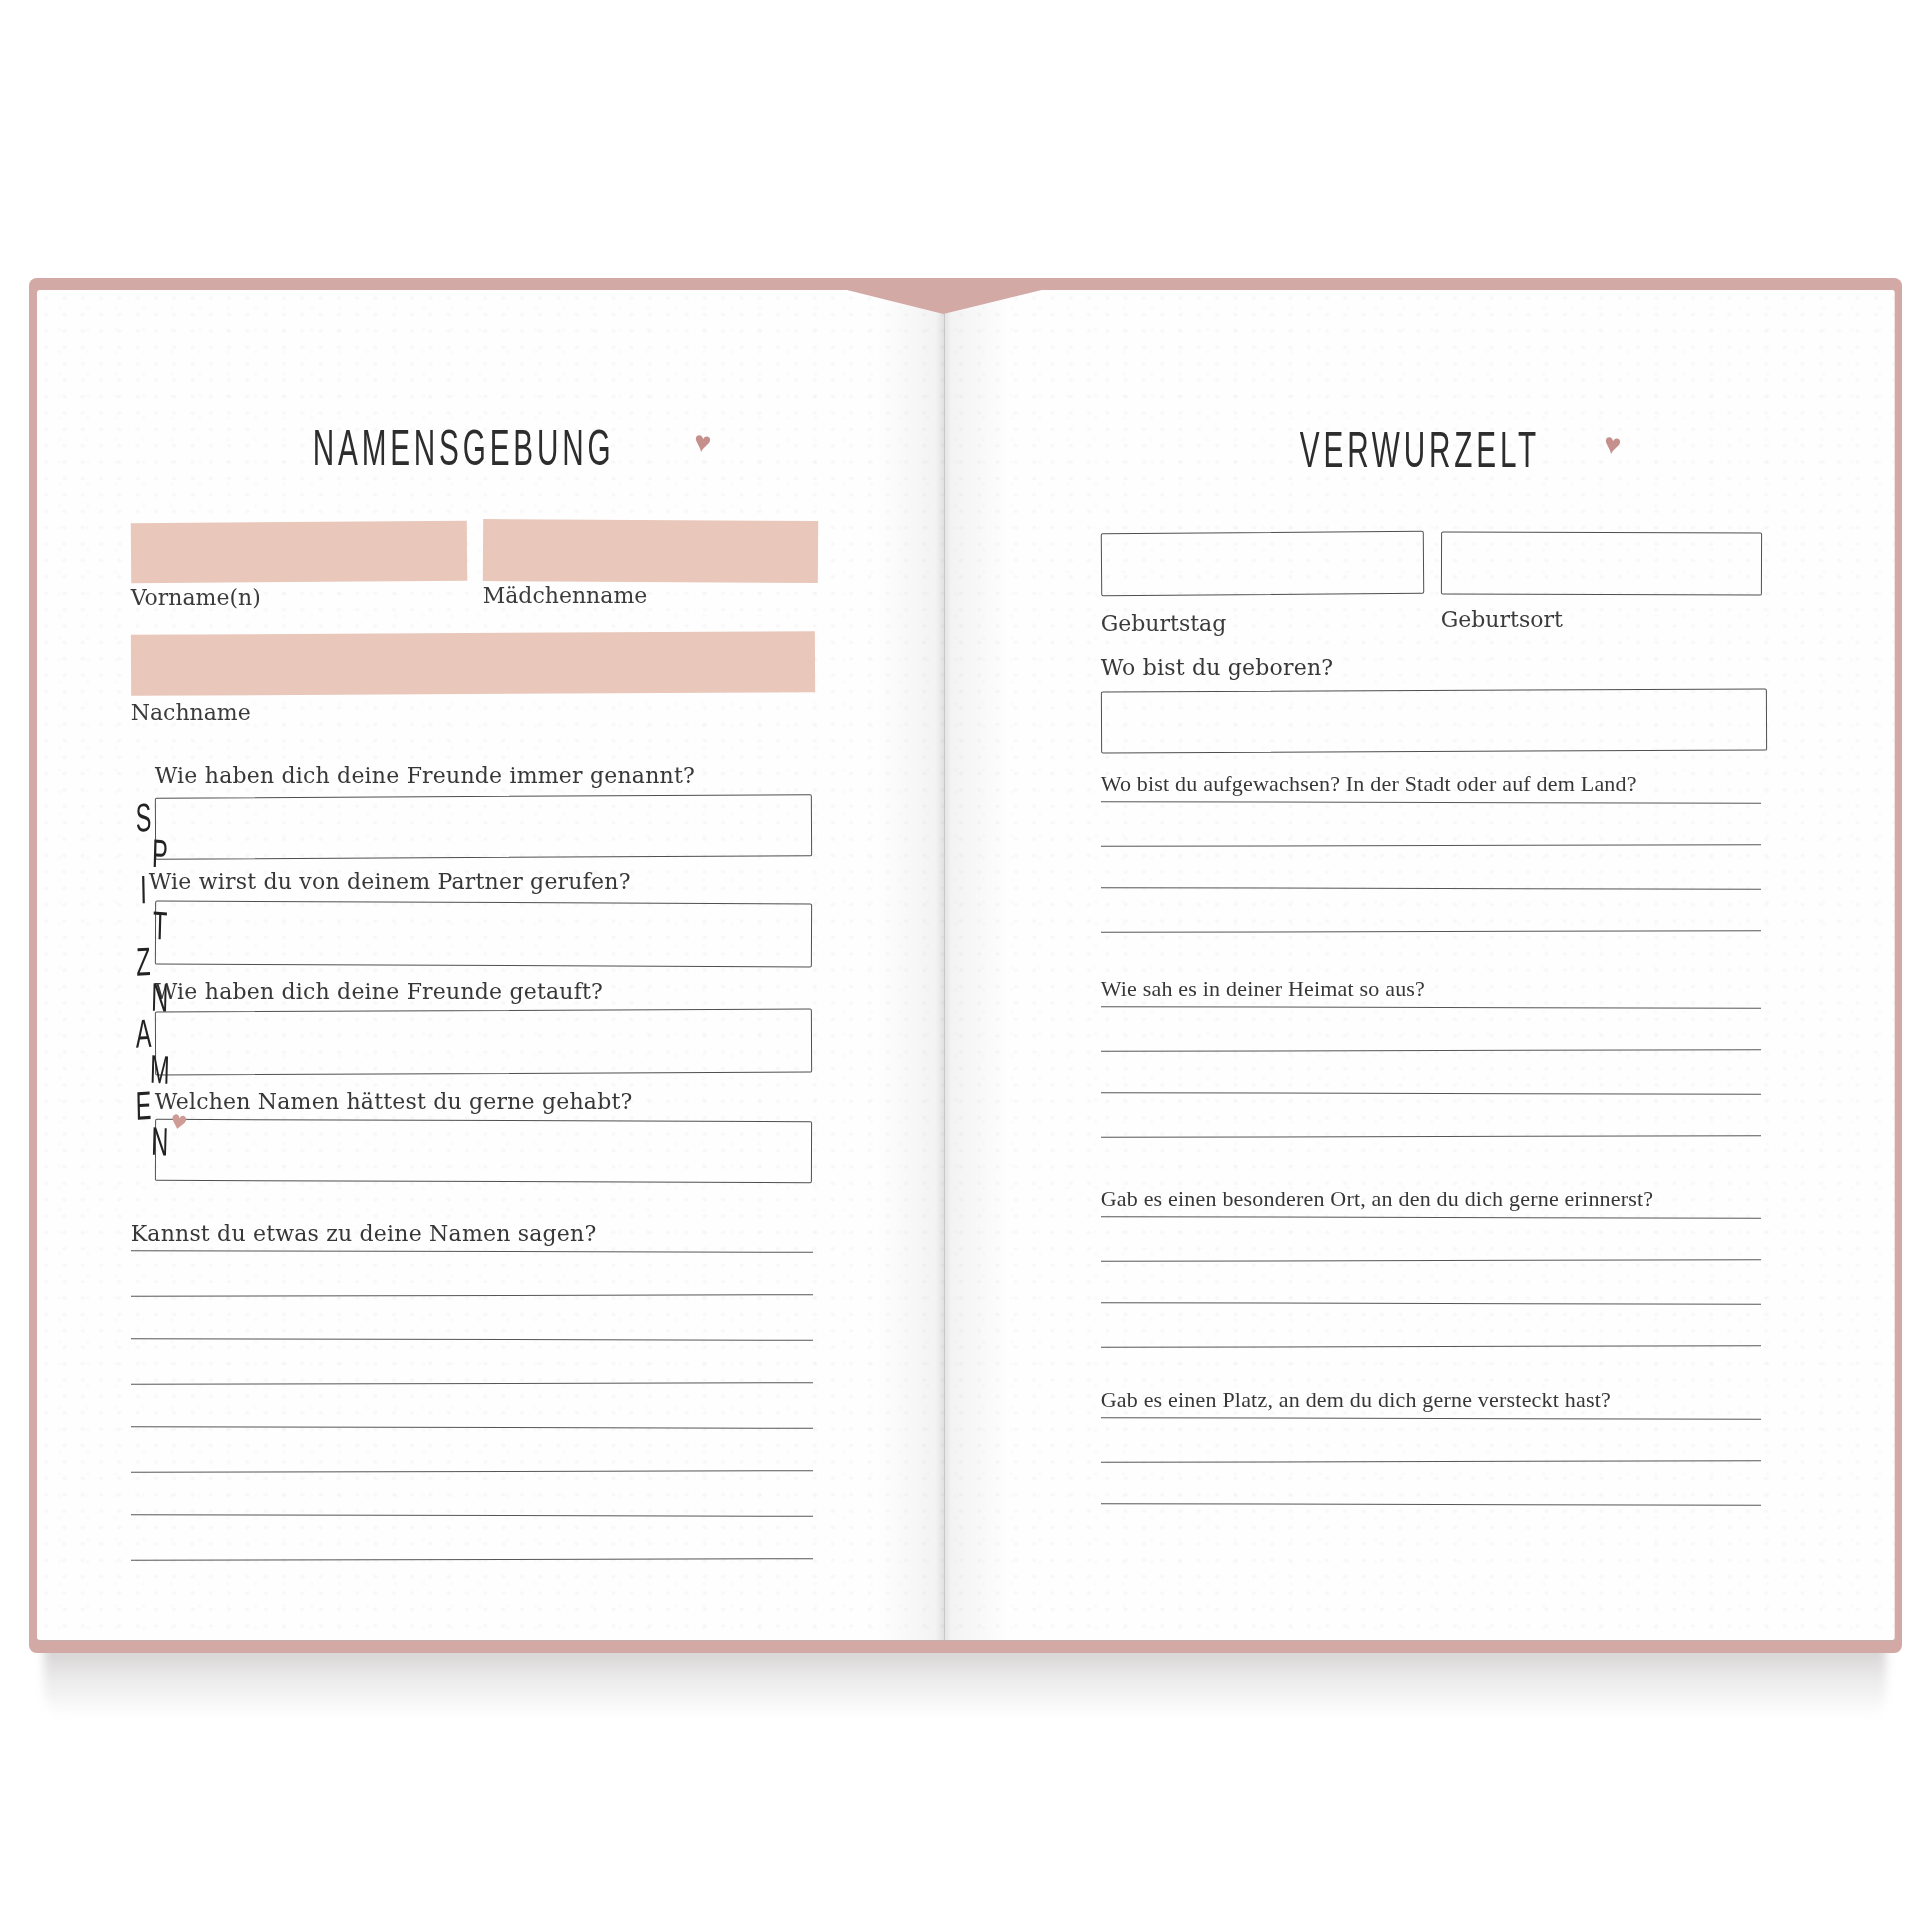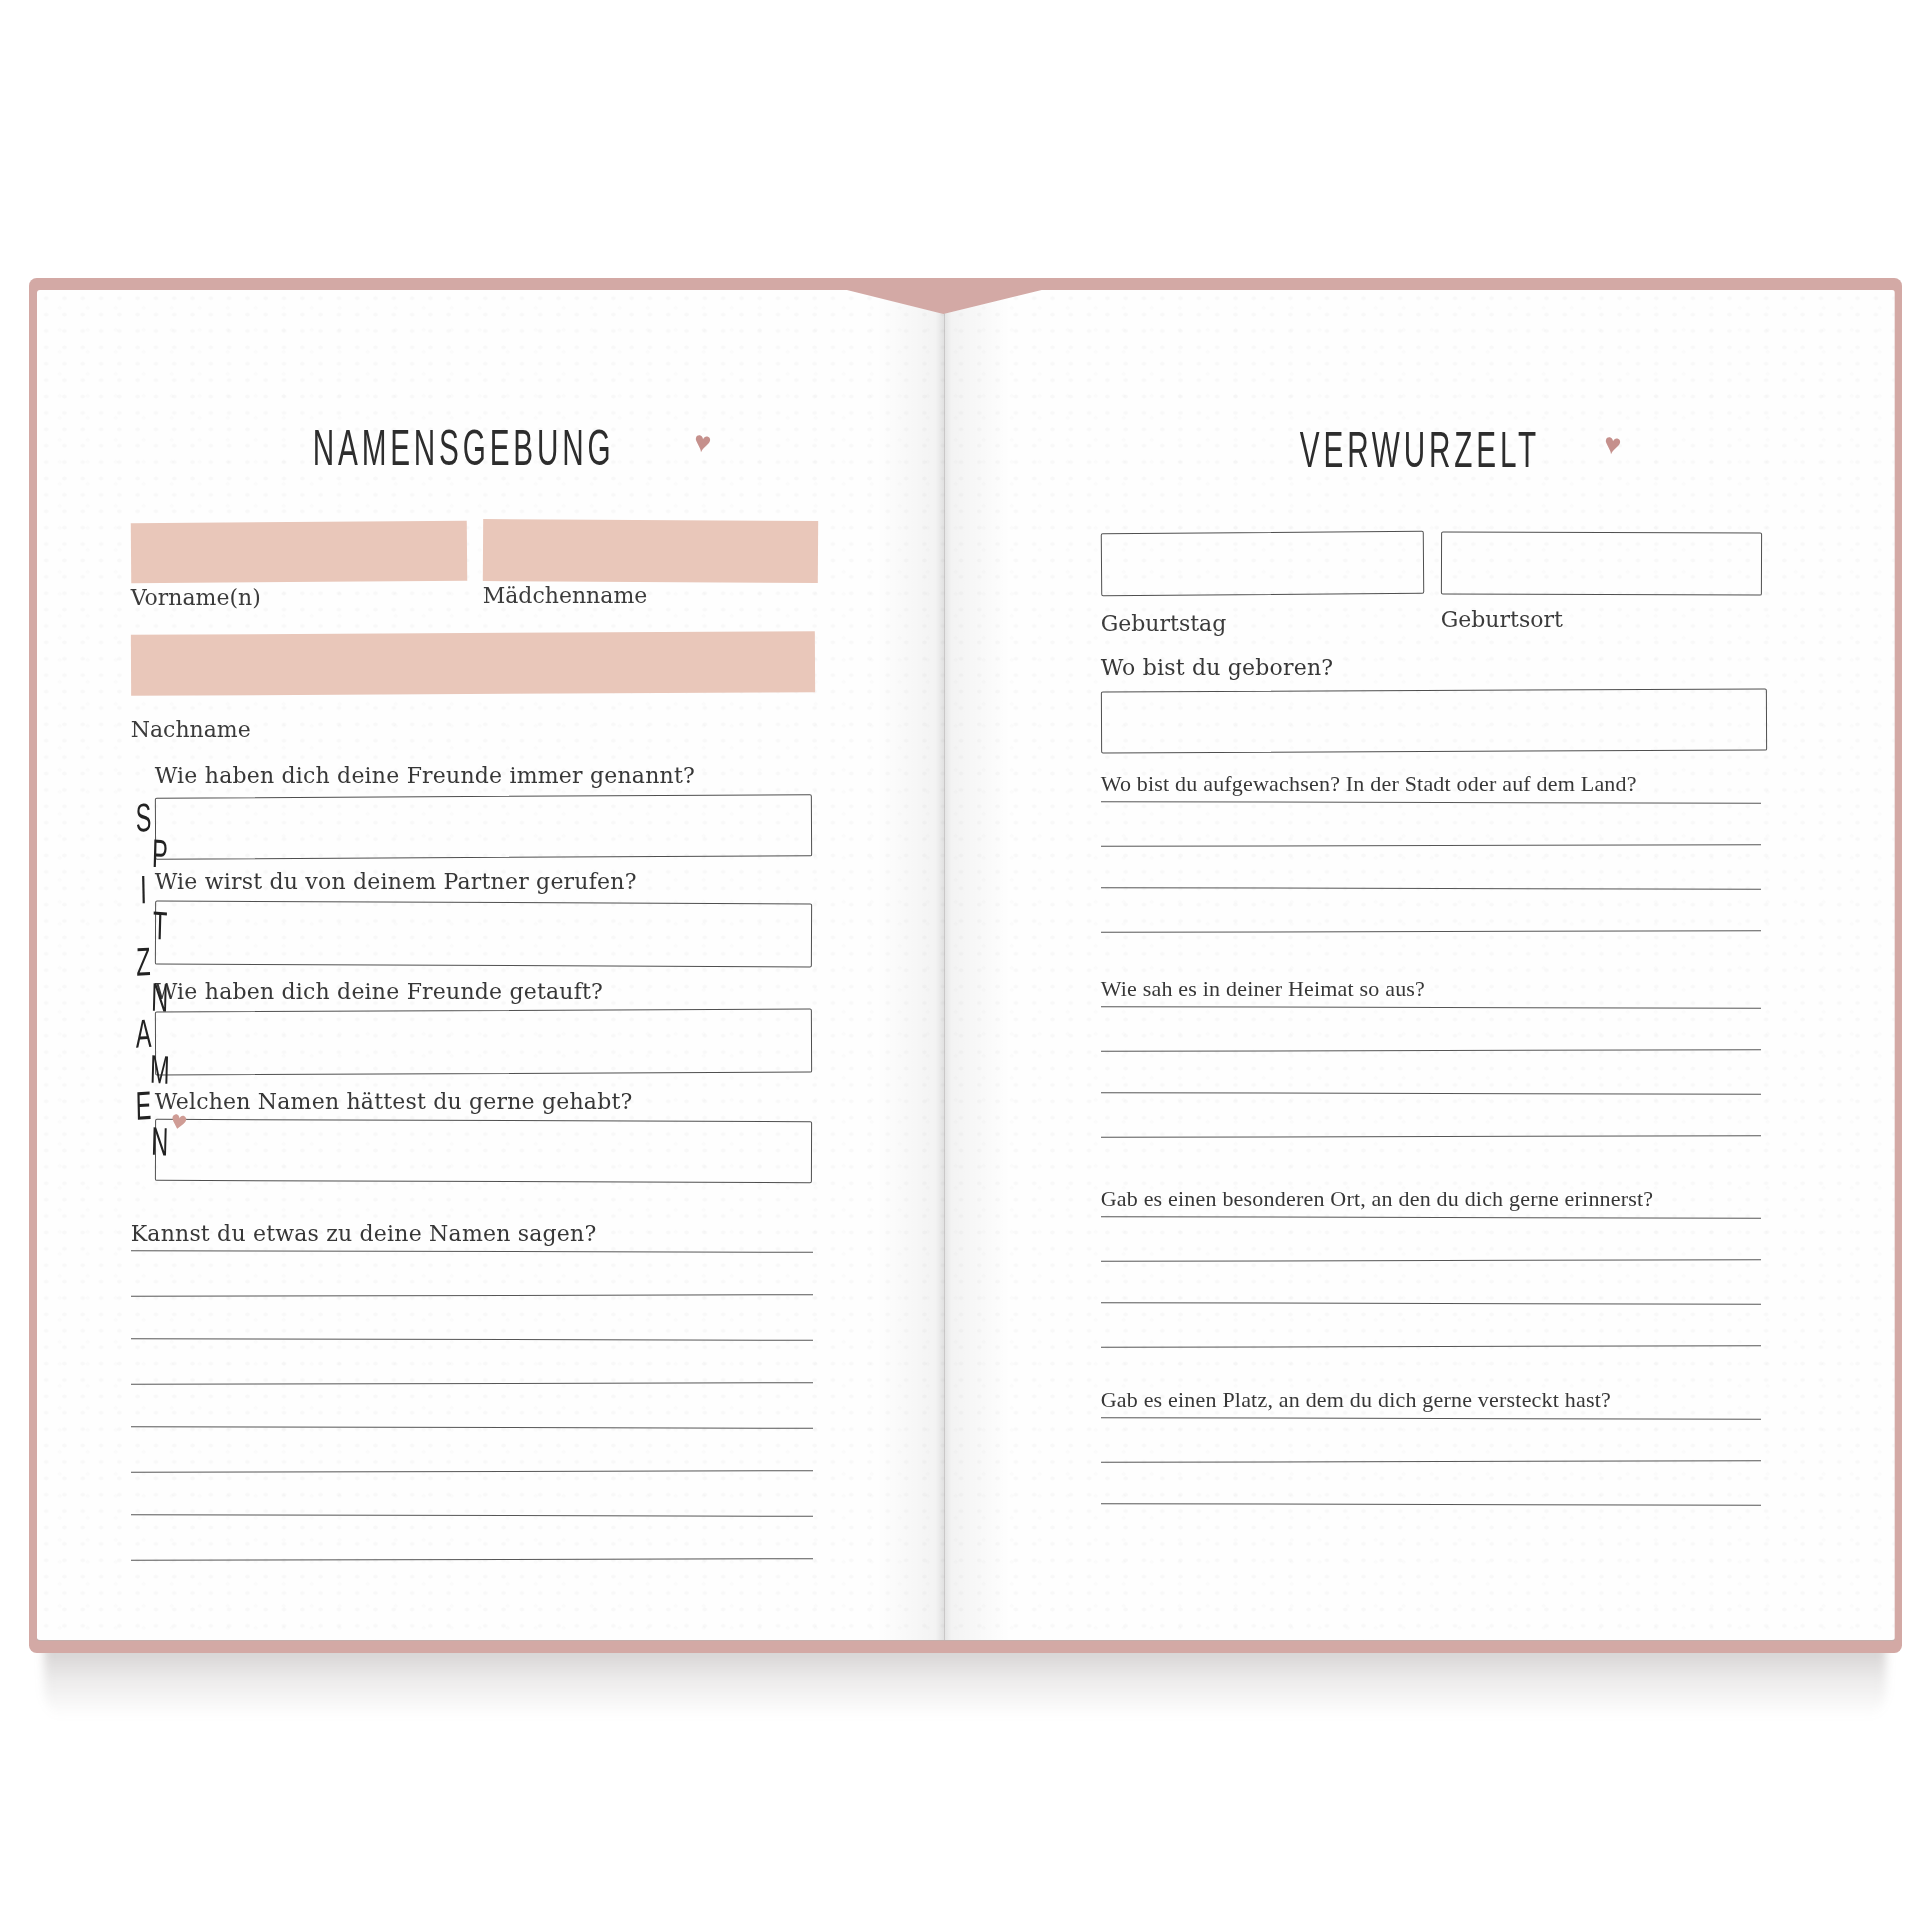--- a/index.html
+++ b/index.html
@@ -69,26 +69,26 @@
 
       <div class="title" style="left:94px;top:135px;width:684px;">
         <span class="tx">NAMENSGEBUNG</span><span class="heart">♥</span>
       </div>
 
       <div class="pink pk-a" style="left:94px;top:232px;"></div>
       <div class="pink pk-b" style="left:446px;top:230px;"></div>
       <div class="lbl" style="left:94px;top:295px;">Vorname(n)</div>
       <div class="lbl" style="left:446px;top:293px;">Mädchenname</div>
       <div class="pink pk-c" style="left:94px;top:343px;"></div>
-      <div class="lbl" style="left:94px;top:410px;margin-top:17px;">Nachname</div>
+      <div class="lbl" style="left:94px;top:410px;">Nachname</div>
 
       <div class="q" style="left:118px;top:473px;">Wie haben dich deine Freunde immer genannt?</div>
       <div class="abox" style="left:118px;top:506px;width:655px;height:60px;transform:rotate(-.3deg);"></div>
 
-      <div class="q" style="left:118px;top:579px;">Wie wirst du von deinem Partner gerufen?</div>
+      <div class="q" style="left:112px;top:579px;">Wie wirst du von deinem Partner gerufen?</div>
       <div class="abox" style="left:118px;top:612px;width:655px;height:62px;transform:rotate(.25deg);"></div>
 
       <div class="q" style="left:118px;top:689px;">Wie haben dich deine Freunde getauft?</div>
       <div class="abox" style="left:118px;top:720px;width:655px;height:62px;transform:rotate(-.25deg);"></div>
 
       <div class="q" style="left:118px;top:799px;">Welchen Namen hättest du gerne gehabt?</div>
       <div class="abox" style="left:118px;top:830px;width:655px;height:60px;transform:rotate(.2deg);"></div>
 
       <div class="vword" style="left:87px;top:510px;">
           <span class="vl">S</span>

